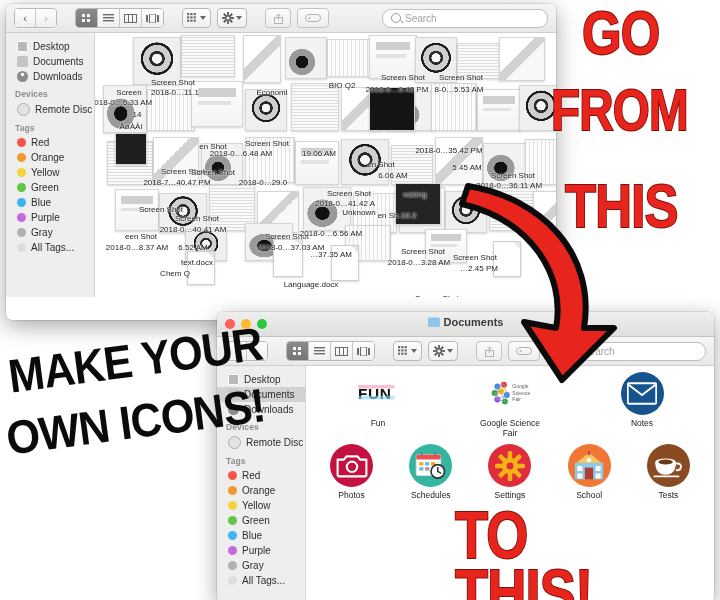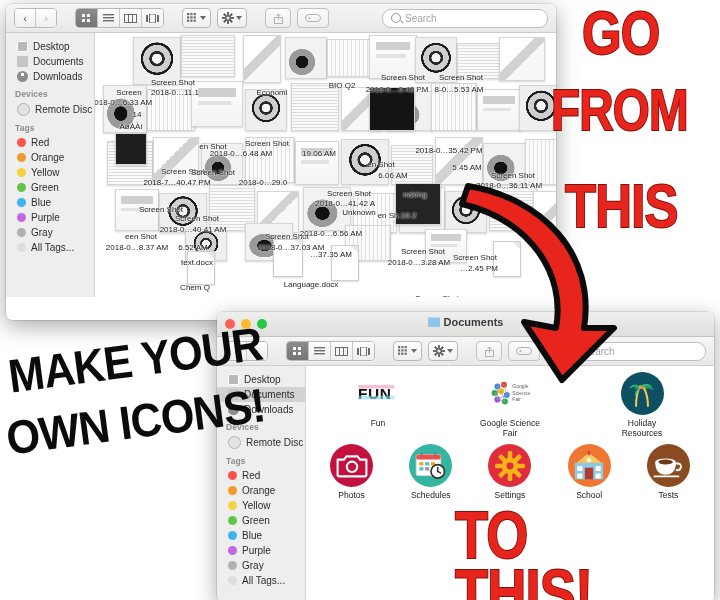--- a/index.html
+++ b/index.html
@@ -434,21 +434,21 @@
           <div class="flabel" style="left: 168px; top: 145px; transform: translateX(-50%);">2018-0…29.0</div>
           <div class="flabel" style="left: 66px; top: 172px; transform: translateX(-50%);">Screen Shot</div>
           <div class="flabel" style="left: 102px; top: 181px; transform: translateX(-50%);">Screen Shot</div>
           <div class="flabel" style="left: 98px; top: 192px; transform: translateX(-50%);">2018-0…40.41 AM</div>
           <div class="flabel" style="left: 46px; top: 199px; transform: translateX(-50%);">een Shot</div>
           <div class="flabel" style="left: 42px; top: 210px; transform: translateX(-50%);">2018-0…8.37 AM</div>
           <div class="flabel" style="left: 98px; top: 210px; transform: translateX(-50%);">6.52 AM</div>
           <div class="flabel" style="left: 192px; top: 199px; transform: translateX(-50%);">Screen Shot</div>
           <div class="flabel" style="left: 196px; top: 210px; transform: translateX(-50%);">2018-0…37.03 AM</div>
           <div class="flabel" style="left: 102px; top: 225px; transform: translateX(-50%);">text.docx</div>
-          <div class="flabel" style="left: 100px; top: 236px; transform: translateX(-50%); margin-top: 14px;">Chem Q</div>
+          <div class="flabel" style="left: 80px; top: 236px; transform: translateX(-50%);">Chem Q</div>
           <div class="flabel" style="left: 216px; top: 247px; transform: translateX(-50%);">Language.docx</div>
           <div class="flabel" style="left: 254px; top: 156px; transform: translateX(-50%);">Screen Shot</div>
           <div class="flabel" style="left: 250px; top: 166px; transform: translateX(-50%);">2018-0…41.42 A</div>
           <div class="flabel" style="left: 264px; top: 175px; transform: translateX(-50%);">Unknown</div>
           <div class="flabel" style="left: 320px; top: 157px; transform: translateX(-50%);">naking</div>
           <div class="flabel" style="left: 302px; top: 178px; transform: translateX(-50%);">en Sh.10.2</div>
           <div class="flabel" style="left: 236px; top: 196px; transform: translateX(-50%);">2018-0…6.56 AM</div>
           <div class="flabel" style="left: 236px; top: 217px; transform: translateX(-50%);">…37.35 AM</div>
           <div class="flabel" style="left: 328px; top: 214px; transform: translateX(-50%);">Screen Shot</div>
           <div class="flabel" style="left: 324px; top: 225px; transform: translateX(-50%);">2018-0…3.28 AM</div>
@@ -667,41 +667,27 @@
       <g font-family="Liberation Sans" font-size="5.4" fill="#5f6368">
         <text x="25" y="9">Google</text>
                       <text x="25" y="16">Science</text>
                       <text x="25" y="23">Fair</text>
       </g>
                   </svg>
                 </div>
                 <div class="glabel">Google Science Fair</div>
               </div>
               <div class="gcell">
-                <div class="gicon" style="background: rgb(13, 79, 99);">
-                  <svg viewBox="0 0 40 40" width="34" height="34">
-      <rect width="40" height="40" fill="none"></rect>
-      <g stroke="#f2c94c" stroke-width="2.4" fill="none" stroke-linecap="round">
-        <path d="M13 34 C 13 22, 15 16, 18 11"></path>
-                      <path d="M27 34 C 27 24, 25 18, 22 12"></path>
-      </g>
-      <g fill="#2bb673">
-        <path d="M18 11 C 11 7, 6 10, 5 14 C 9 11, 14 11, 18 13 Z"></path>
-        <path d="M18 11 C 24 6, 30 8, 32 12 C 27 10, 22 11, 18 13 Z"></path>
-        <path d="M18 11 C 13 14, 11 19, 12 23 C 14 18, 16 15, 18 14 Z"></path>
-      </g>
-      <g fill="#27a062">
-        <path d="M22 12 C 28 9, 33 12, 34 16 C 30 13, 26 13, 22 14 Z"></path>
-        <path d="M22 12 C 17 9, 12 11, 10 15 C 15 12, 19 13, 22 14 Z"></path>
-      </g>
-      <circle cx="18" cy="12" r="2" fill="#f2994a"></circle>
-                    <circle cx="22" cy="13" r="2" fill="#f2994a"></circle>
-      </svg>
+                <div class="gicon" style="background: rgb(23, 83, 140);">
+                  <svg viewBox="0 0 38 28" width="30" height="23">
+      <rect x="1" y="1" width="36" height="26" rx="1.5" fill="none" stroke="#fff" stroke-width="2.4"></rect>
+      <path d="M2 3 L19 16 L36 3" fill="none" stroke="#fff" stroke-width="2.4"></path>
+                  </svg>
                 </div>
-                <div class="glabel">Holiday Resources</div>
+                <div class="glabel">Notes</div>
               </div>
             </div>
             <div class="grow">
               <div class="gcell">
                 <div class="gicon" style="background: rgb(195, 18, 63);">
                   <svg viewBox="0 0 40 30" width="32" height="24">
       <path d="M2 7 h8 l3-4 h14 l3 4 h8 v19 a2 2 0 0 1 -2 2 H4 a2 2 0 0 1 -2 -2 Z" fill="none" stroke="#fff" stroke-width="2.6" stroke-linejoin="round"></path>
       <circle cx="20" cy="16" r="6.5" fill="none" stroke="#fff" stroke-width="2.6"></circle>
                   </svg>
                 </div>

